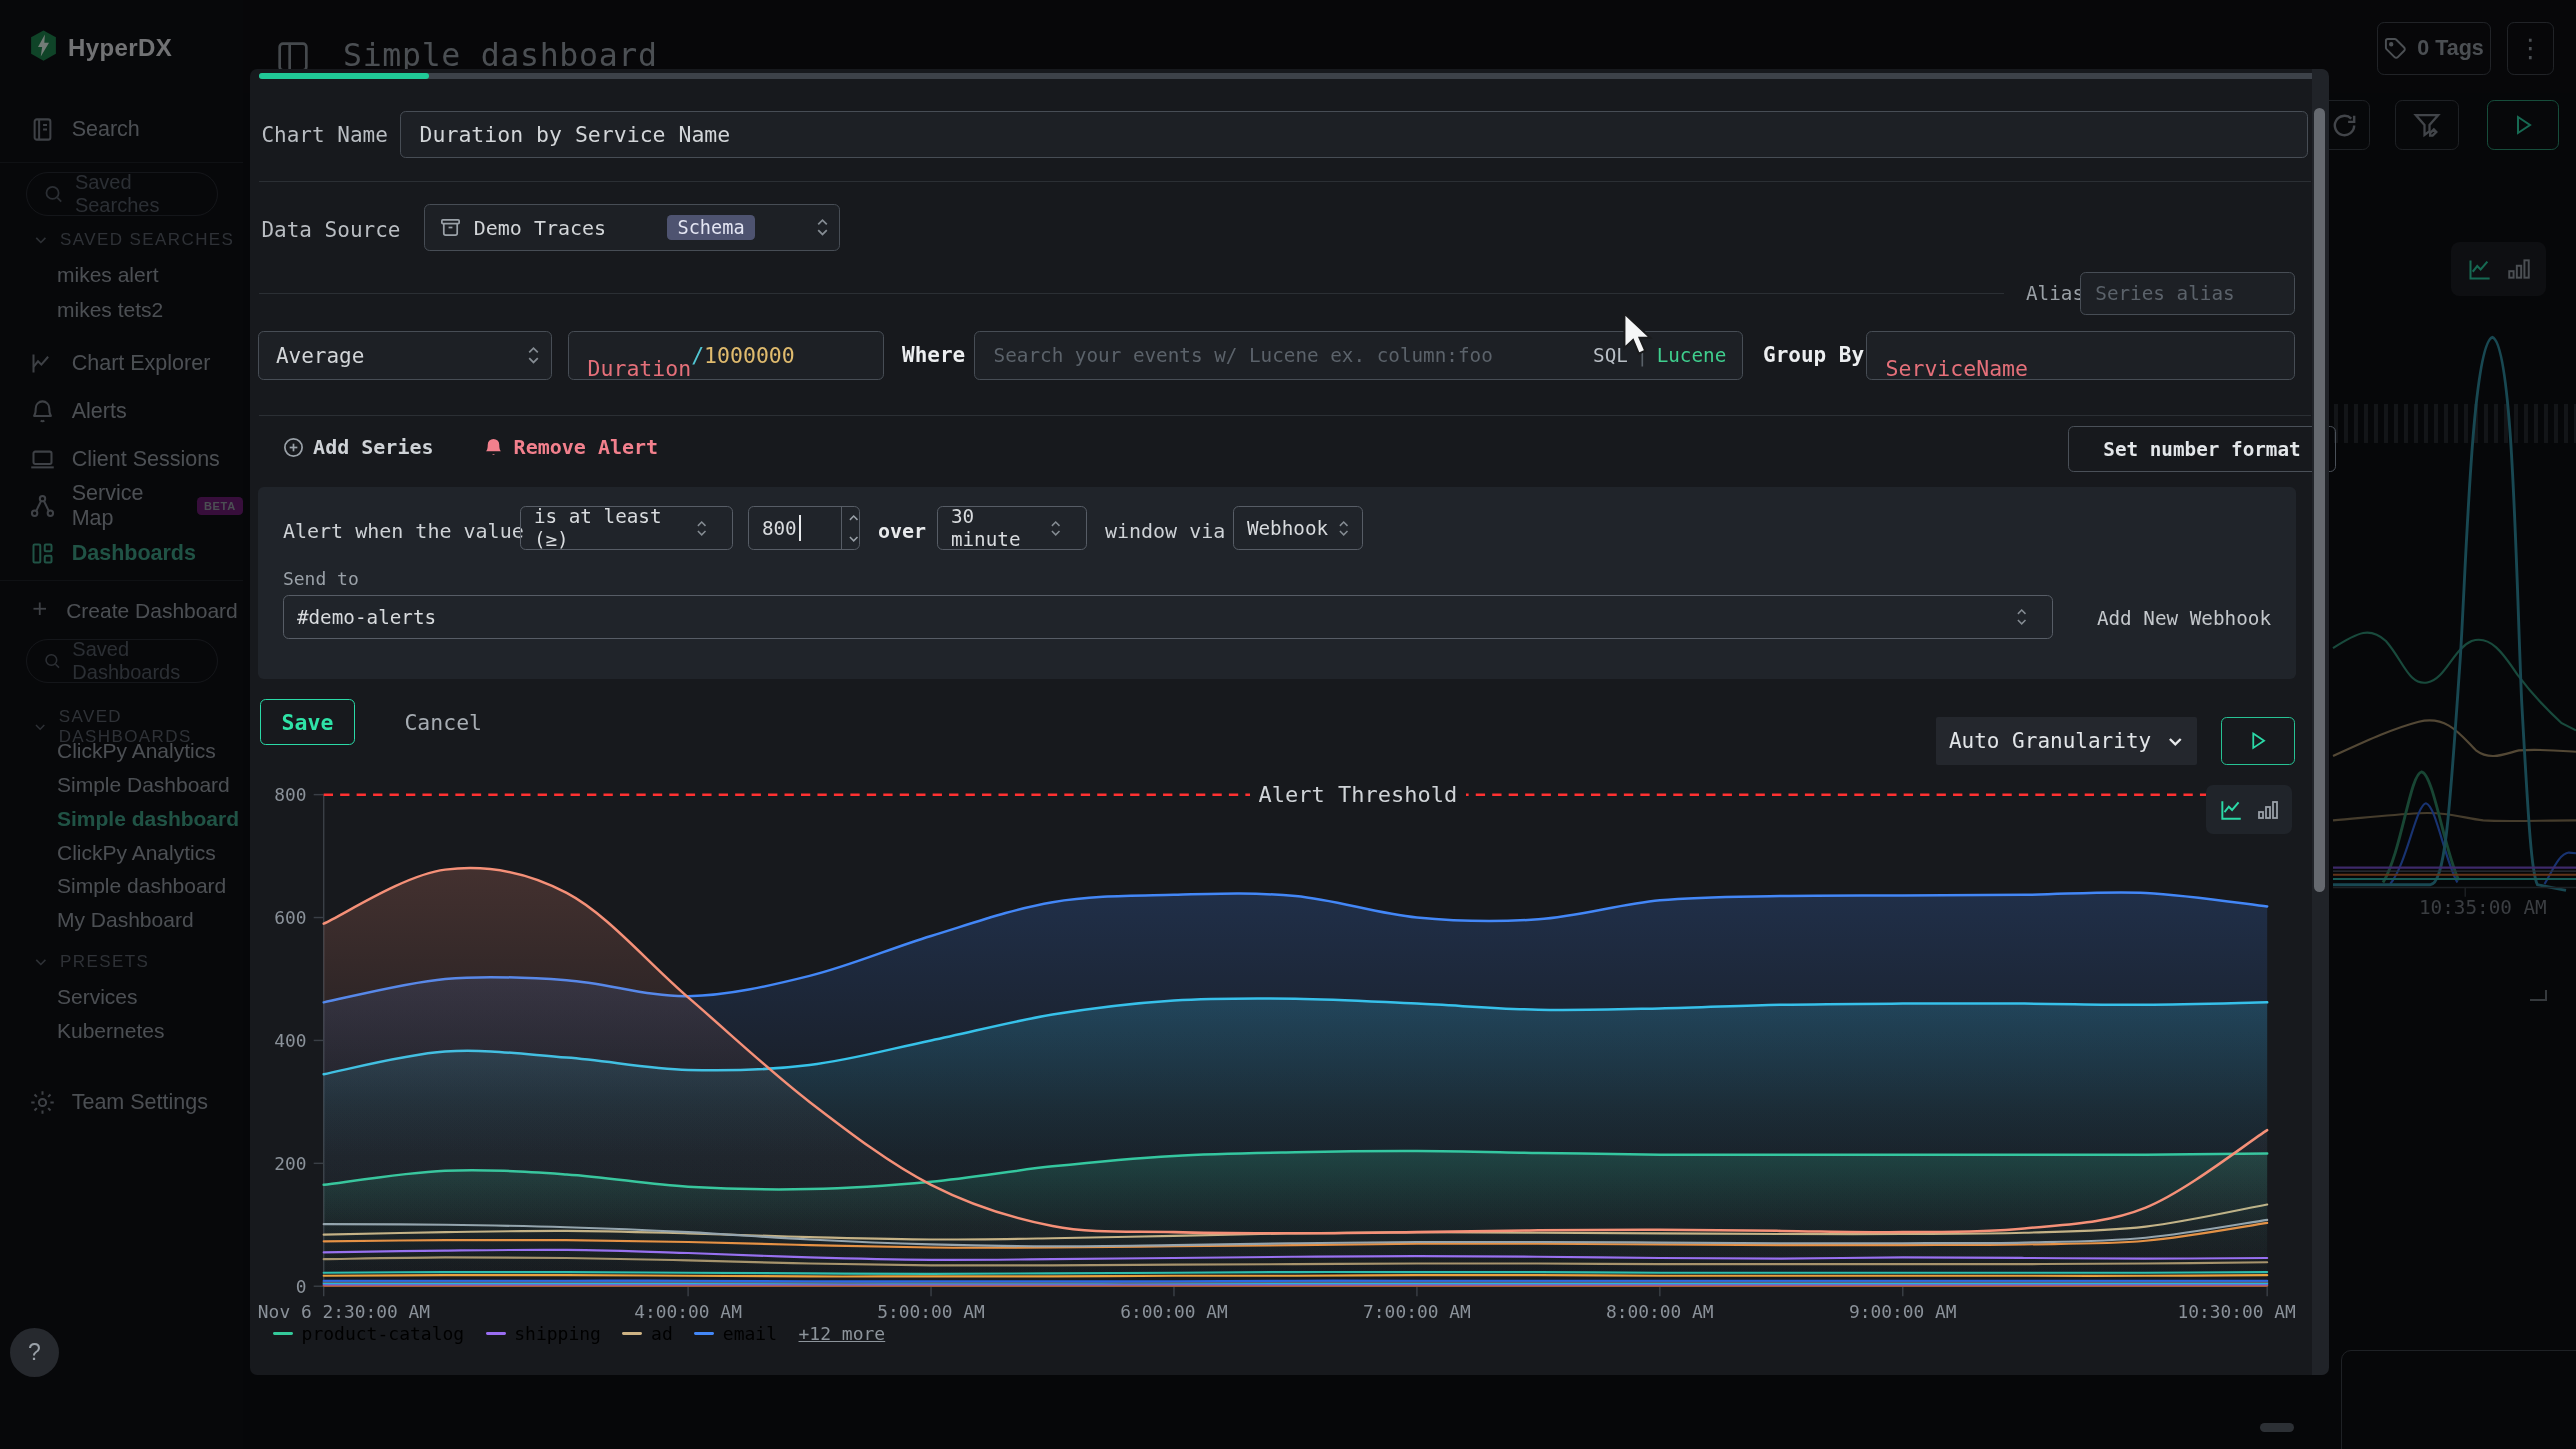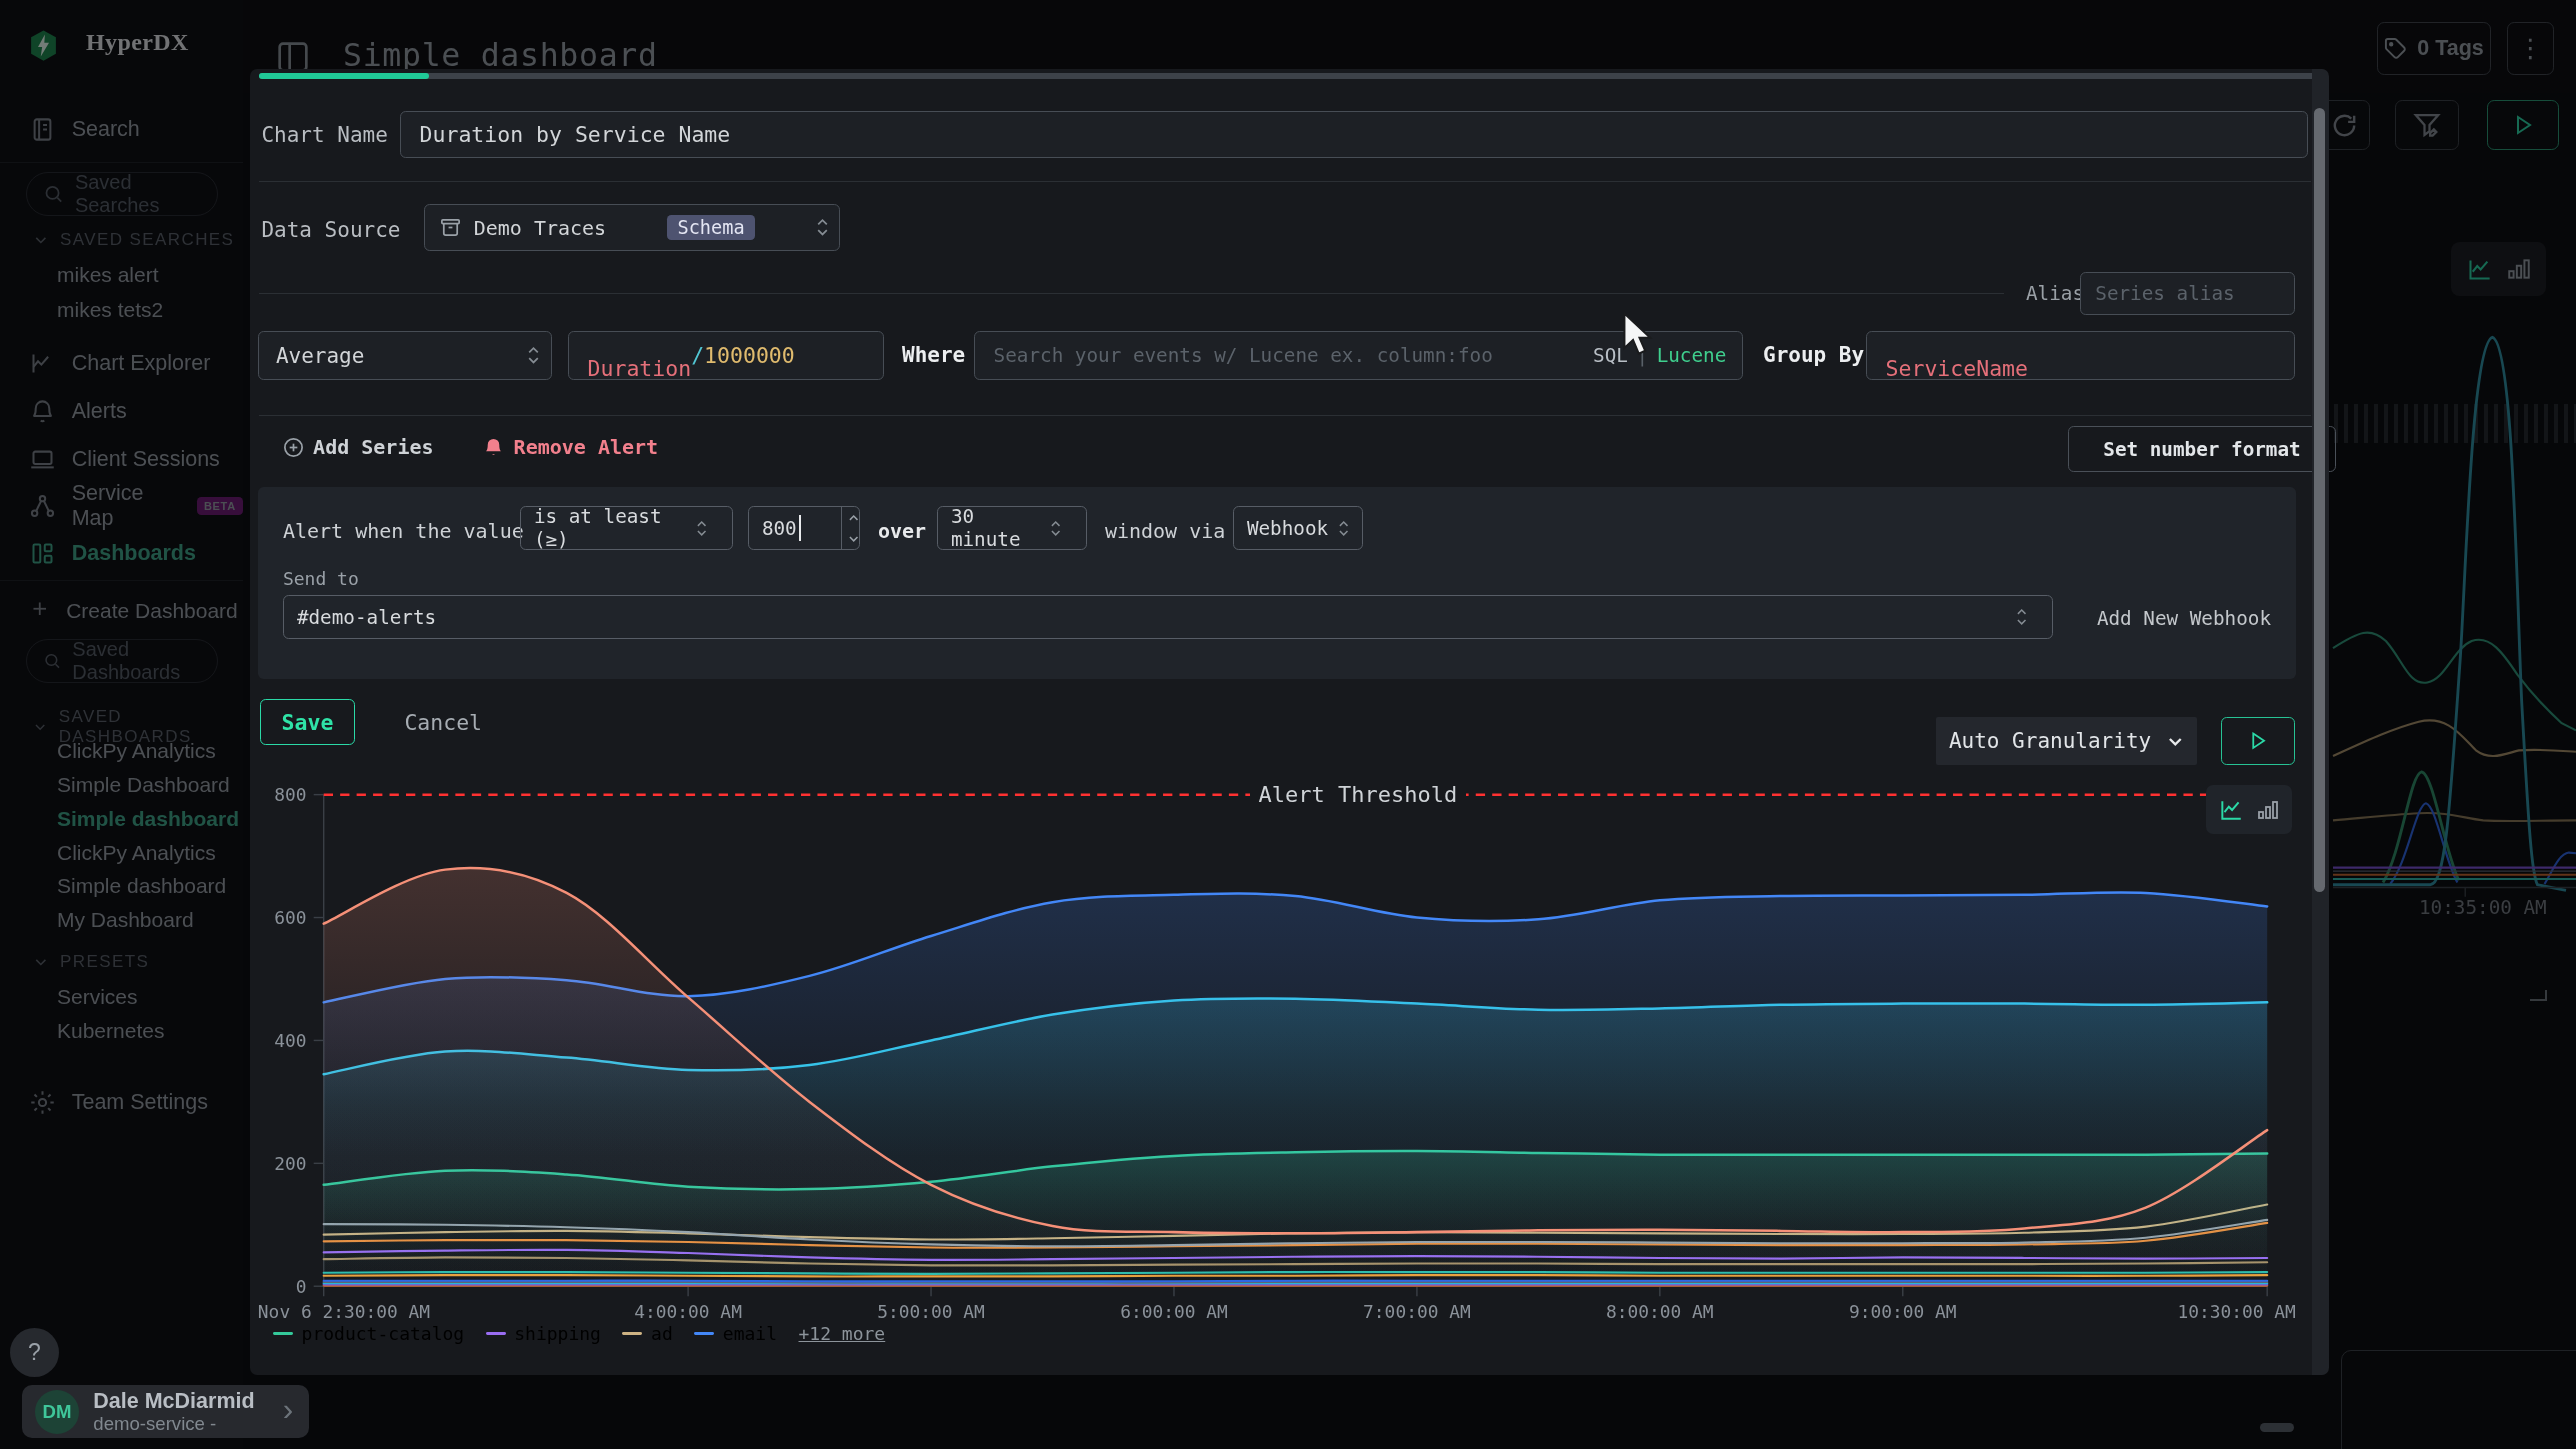--- a/index.html
+++ b/index.html
@@ -12,21 +12,21 @@
   .topbar { position:absolute; left:0; top:0; width:2576px; height:93px; background:#0b0c0e; }
   .collapse-btn { position:absolute; left:273px; top:37px; width:40px; height:40px; color:#8d949b; }
   .page-title { position:absolute; left:343px; top:37px; font-family:"DejaVu Sans Mono",monospace; font-size:31.5px; color:#9aa1a8; letter-spacing:0.7px; }
   .tags-btn { position:absolute; left:2377px; top:21.5px; width:114px; height:53px; border:1.4px solid #41464d; border-radius:7.2px; display:flex; align-items:center; justify-content:center; gap:10px; color:#9aa1a8; font-weight:bold; font-size:21.5px; }
   .kebab-btn { position:absolute; left:2507px; top:21.5px; width:47px; height:53px; border:1.4px solid #41464d; border-radius:7.2px; color:#9aa1a8; font-size:26px; display:flex; align-items:center; justify-content:center; }
   .tool-btn { position:absolute; top:100px; height:50px; border:1.4px solid #3c4147; border-radius:7.2px; background:#0c0d0f; display:flex; align-items:center; justify-content:center; color:#868d94; }
   .tool-btn.green { border-color:#2a9d76; color:#2bd9a7; }
 
   
   .sidebar { position:absolute; left:0; top:0; width:243px; height:1450px; background:#0c0d10; }
-  .logo-row { position:absolute; left:27px; top:29px; display:flex; align-items:flex-start; gap:26px;font-family:Liberation Serif, serif; }
+  .logo-row { position:absolute; left:27px; top:29px; display:flex; align-items:flex-end; gap:8px; }
   .logo-text { color:#e8eaec; font-weight:bold; font-size:24px; letter-spacing:0.4px; }
   .nav-item { position:absolute; left:0; width:243px; height:40px; display:flex; align-items:center; gap:15.7px; padding-left:29px; color:#9aa1a8; font-size:21.5px; }
   .nav-item .ic { width:27px; height:27px; flex:0 0 27px; color:#7e858c; }
   .nav-item.active { color:#3fa98b; font-weight:bold; }
   .nav-item.active .ic { color:#3fa98b; }
   .side-divider { position:absolute; left:0; width:243px; height:1.4px; background:#1d2024; }
   .search-pill { position:absolute; left:26px; width:192px; height:44px; border:1.4px solid #272b30; border-radius:22px; display:flex; align-items:center; gap:11.4px; padding-left:15.7px; color:#575e66; font-size:20px; }
   .sec-header { position:absolute; left:33px; display:flex; align-items:center; gap:11.4px; color:#5c636b; font-size:17px; letter-spacing:1.4px; }
   .sub-item { position:absolute; left:57px; color:#9aa1a8; font-size:21px; }
   .sub-item.active { color:#3fa98b; font-weight:bold; }
@@ -564,28 +564,18 @@
     </div>
 
     <div class="m-scroll-track">
         <div class="m-scroll-thumb"></div>
       </div>
   </div>
 
   <div class="help-circle">
       <span>?</span>
     </div>
-  <div class="user-chip">
-    <div class="avatar">
-        <span>DM</span>
-      </div>
-    <div style="position:relative;">
-      <div class="user-name">Dale McDiarmid</div>
-      <div class="user-sub">demo-service -</div>
-    </div>
-    <div class="user-chevron">›</div>
-  </div>
 
   <svg class="cursor" width="33" height="46" viewBox="0 0 23 32">
     <path d="M1 1 L1 25 L7 19.5 L11 29 L15.5 27 L11.5 18 L19 18 Z" fill="#f5f6f7" stroke="#1a1b1d" stroke-width="1.4"></path>
   </svg>
 </div>
 
 
 </body></html>

